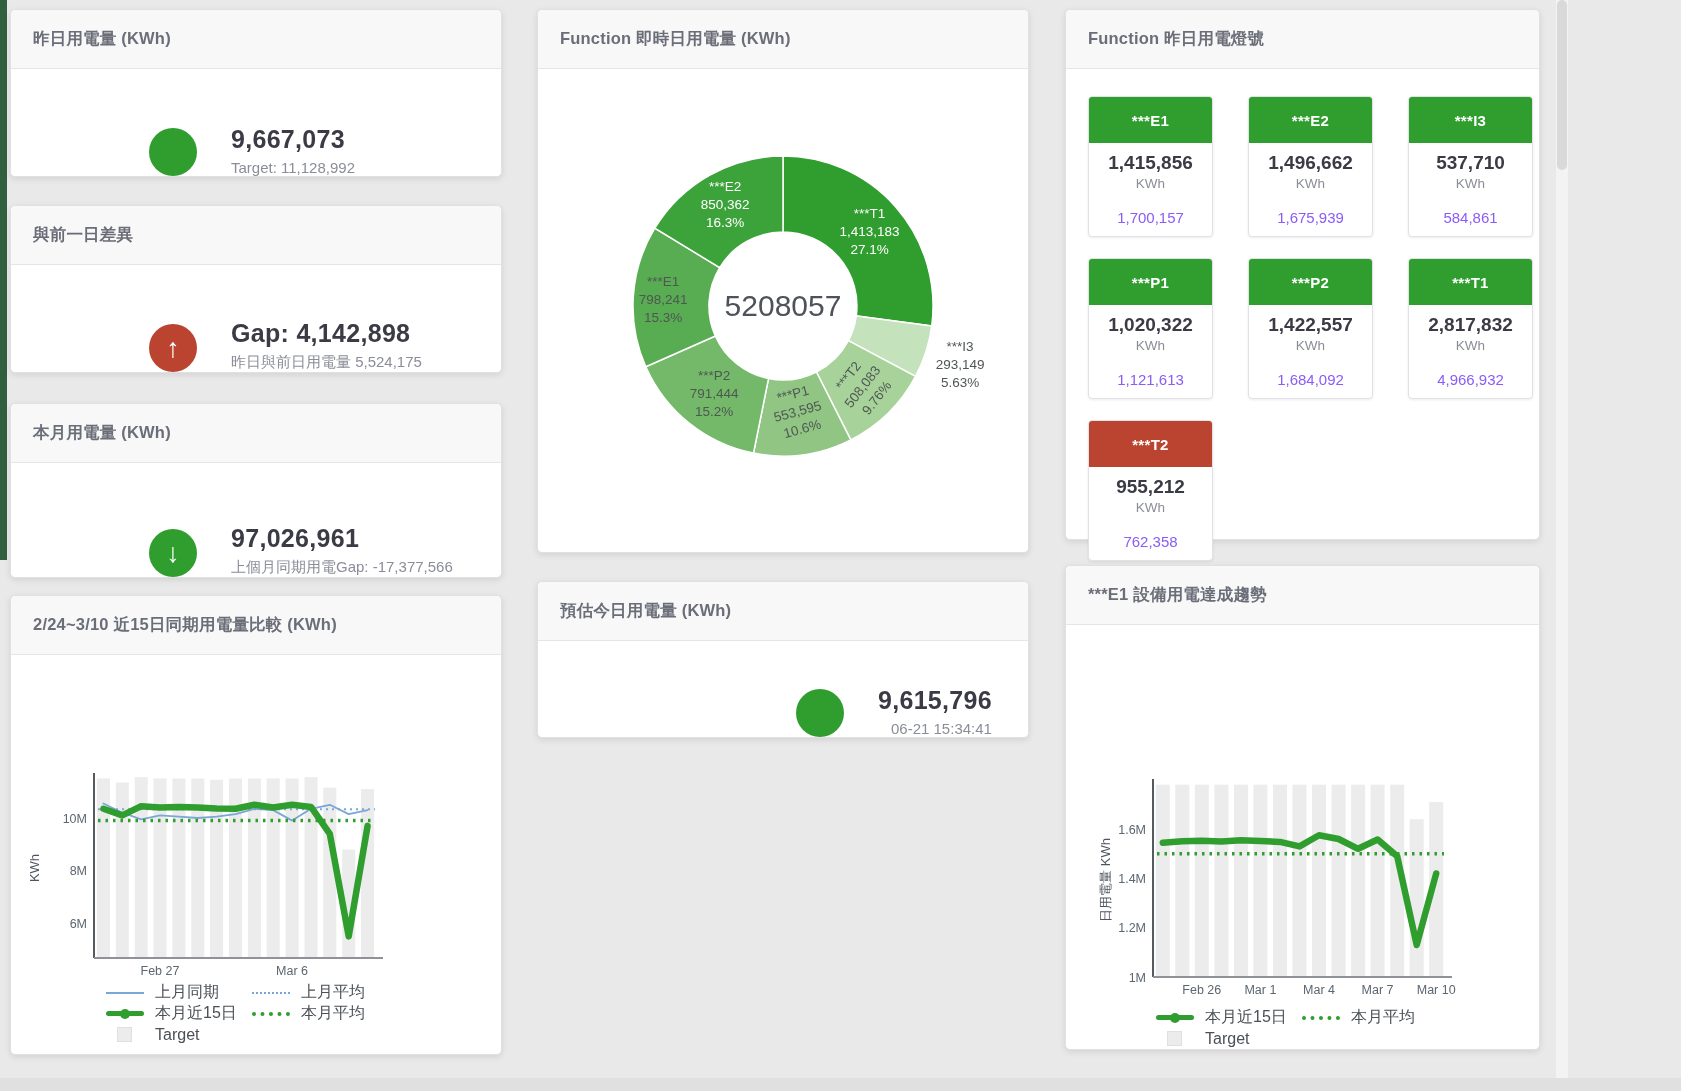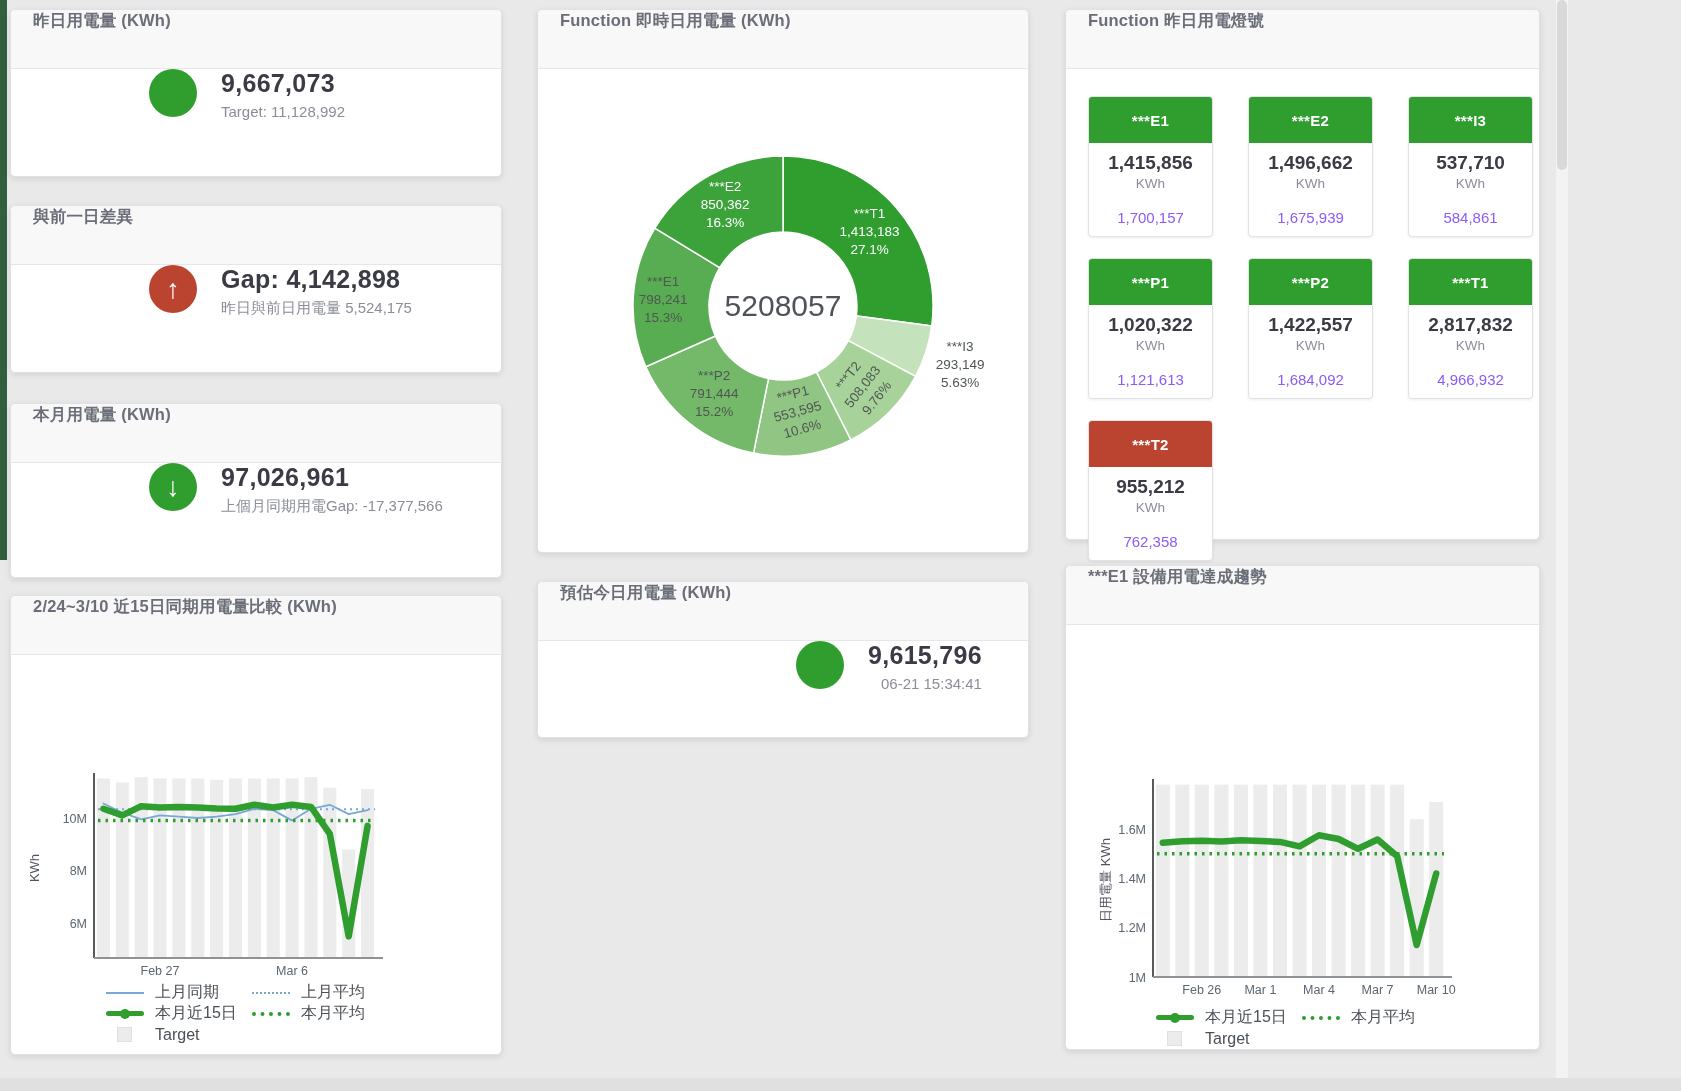--- a/index.html
+++ b/index.html
@@ -8,24 +8,24 @@
     --muted:#8b8d98; --border:#e1e1e5; --header-bg:#f8f8f9;
     --tick:#5b6670; --page-bg:#e9e9ea; --strip:#31603f;
   }
   *{margin:0;padding:0;box-sizing:border-box;}
   html,body{width:1681px;height:1091px;overflow:hidden;}
   body{background:var(--page-bg);font-family:"Liberation Sans","DejaVu Sans",sans-serif;position:relative;}
   .left-strip{position:absolute;left:0;top:0;width:7px;height:560px;background:var(--strip);}
   .card{position:absolute;background:#fff;border:1px solid var(--border);border-radius:5px;
         box-shadow:0 2px 6px rgba(0,0,0,.10);}
   .card-h{height:59px;background:var(--header-bg);border-bottom:1px solid #e6e6ea;
-          display:flex;padding:0 22px;border-radius:5px 5px 0 0;}
+          display:flex;align-items:center;padding:0 22px;border-radius:5px 5px 0 0;}
   .card-title{font-size:16.5px;font-weight:700;color:var(--title);letter-spacing:.2px;}
   .card-b{position:relative;}
-  .stat{display:flex;align-items:flex-start;gap:24px;height:100%;}
+  .stat{display:flex;align-items:flex-end;gap:34px;height:100%;}
   .ic{width:48px;height:48px;border-radius:50%;flex:0 0 48px;display:flex;align-items:center;justify-content:center;
       color:#fff;font-size:27px;font-weight:700;line-height:1;}
   .ic.green{background:var(--green);}
   .ic.red{background:var(--red);}
   .stat-v{font-size:25px;font-weight:700;color:var(--value);letter-spacing:.3px;}
   .stat-s{font-size:15px;color:var(--muted);margin-top:5px;}
   .donut-wrap{display:flex;justify-content:center;padding-top:72px;}
   .tiles{display:grid;grid-template-columns:repeat(3,125px);gap:21px 35px;margin:27px 0 0 22px;}
   .tile{border:1px solid #e2e2e6;border-radius:4px;background:#fff;box-shadow:0 1px 3px rgba(0,0,0,.08);overflow:hidden;}
   .tile-h{height:46px;display:flex;align-items:center;justify-content:center;color:#fff;

